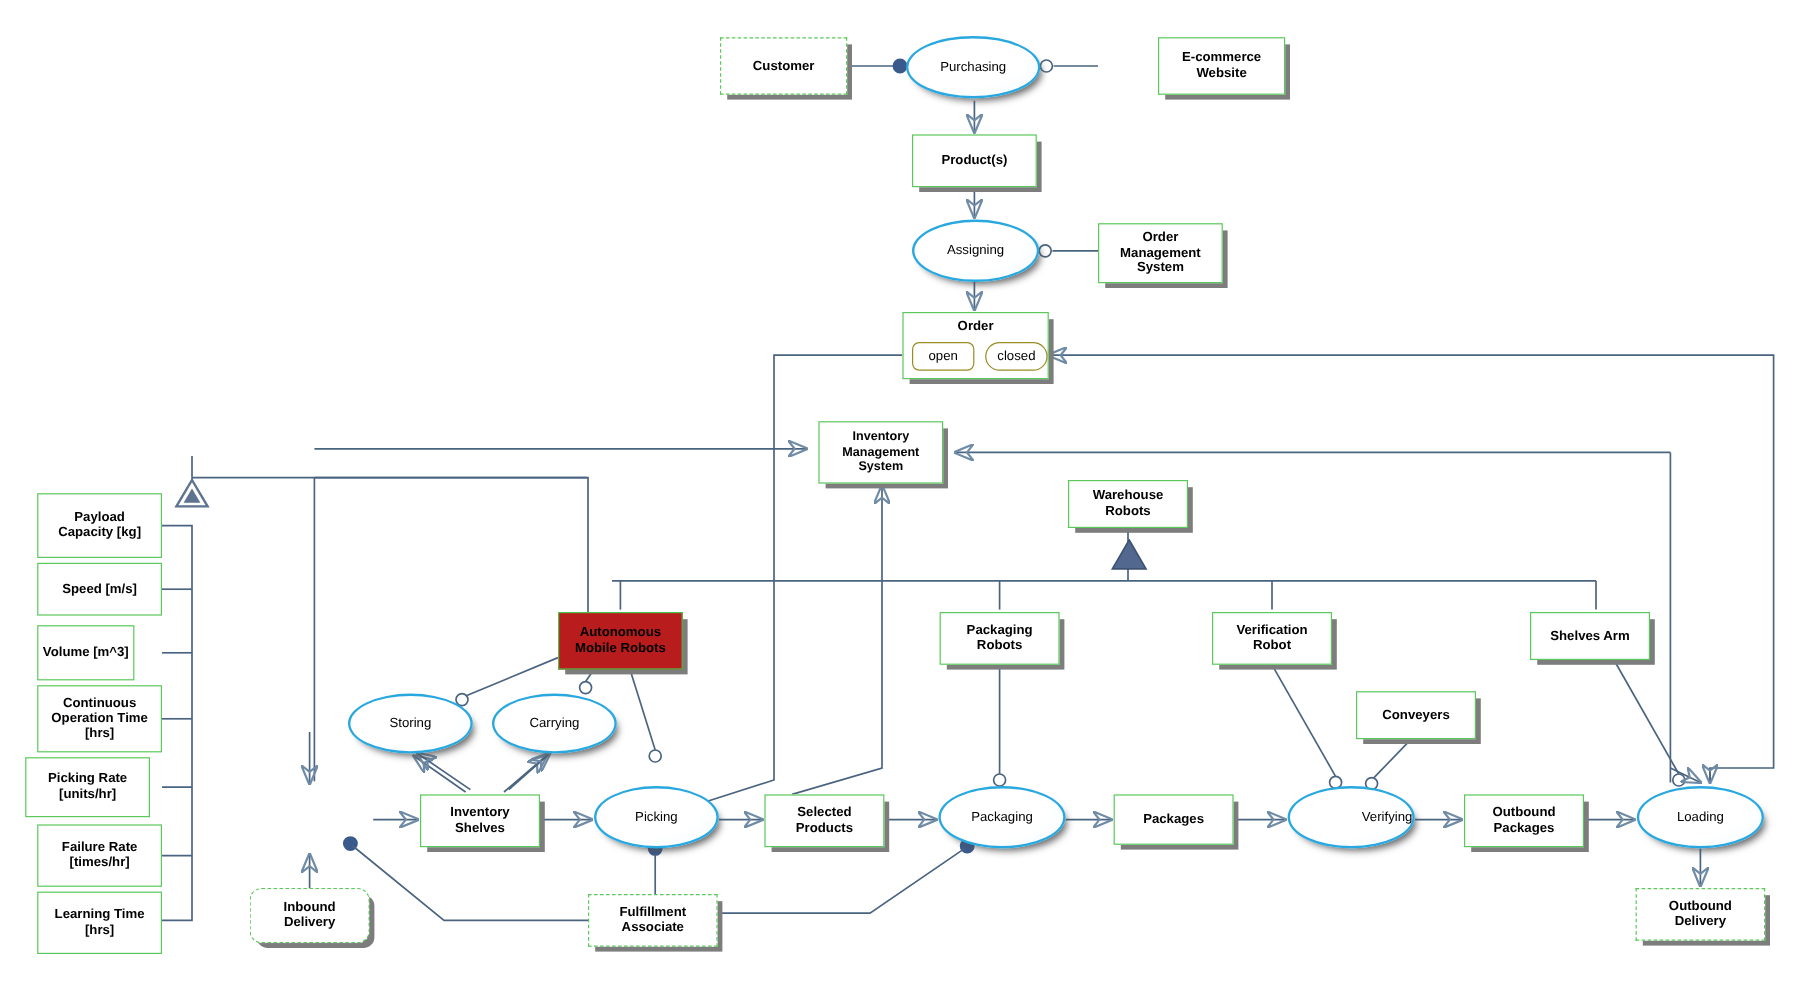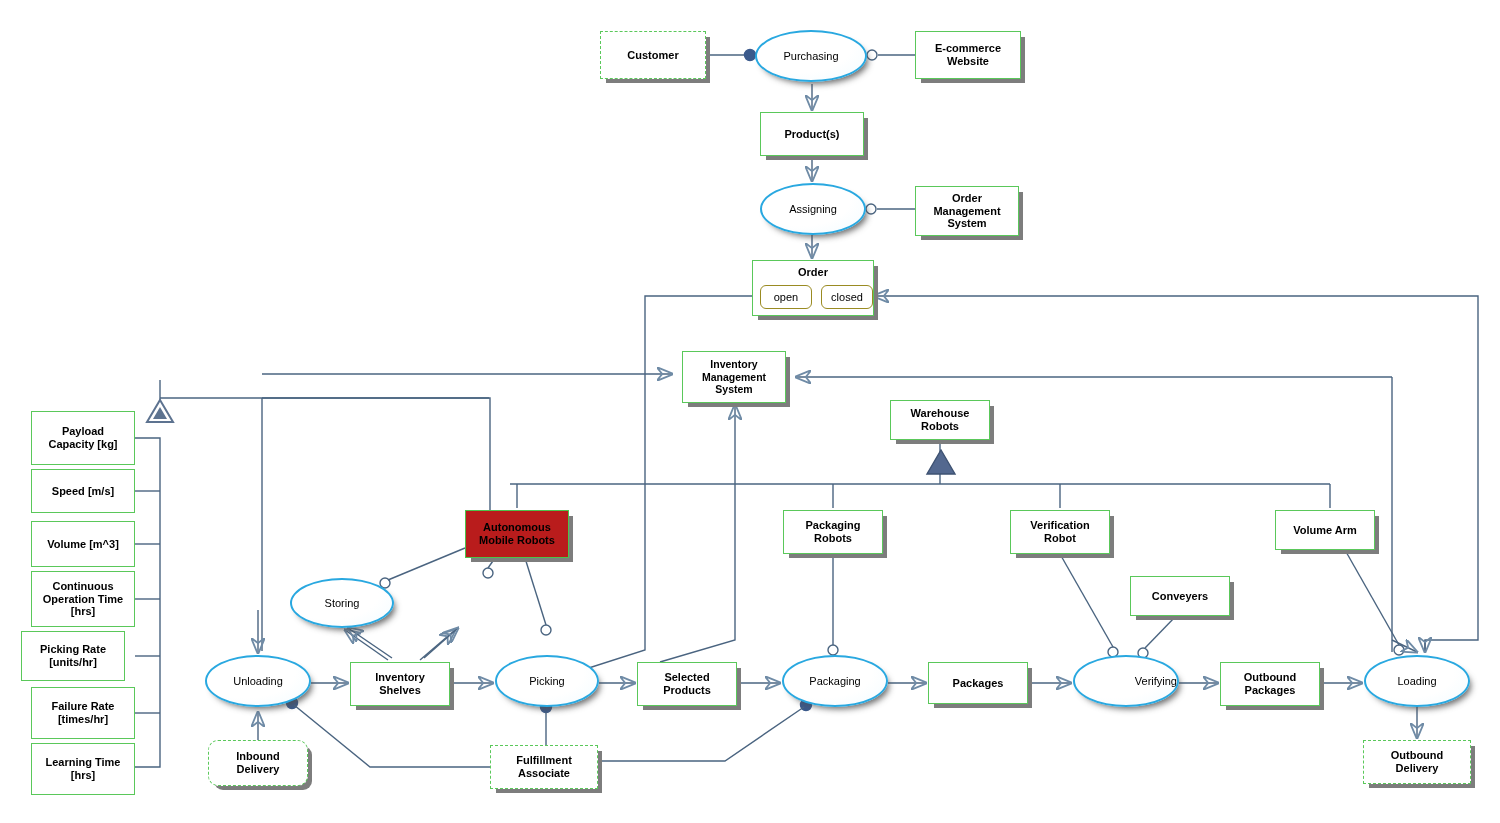--- a/index.html
+++ b/index.html
@@ -157,27 +157,27 @@
     <path d="M16,1 L30,25 L2,25 Z" fill="#53688f" stroke="#3e5272" stroke-width="1.4"></path>
   </svg>
 
   <svg class="tri" style="left:145px;top:398px;" width="30" height="26" viewBox="0 0 30 26">
     <path d="M15,2 L28,24 L2,24 Z" fill="#ffffff" stroke="#5d7390" stroke-width="2"></path>
     <path d="M15,9 L22,21 L8,21 Z" fill="#5d7390"></path>
   </svg>
 
   <div class="statewrap" id="statewrap" style="left: 760px; top: 285px;">
       <div class="state" style="width: 52px; height: 24px; font-size: 11px;">open</div>
-      <div class="state" style="width: 52px; height: 24px; font-size: 11px;">closed</div>
+      <div class="state" style="width: 52px; height: 24px; font-size: 11px; border-radius: 12px;">closed</div>
     </div>
 
 <div class="obj env" style="left: 600px; top: 31px; width: 106px; height: 48px; font-size: 11px;">
       <span>Customer</span>
     </div>
-    <div class="obj" style="left: 915px; top: 31px; width: 106px; height: 48px; font-size: 11px;">
+    <div class="obj" style="left: 965px; top: 31px; width: 106px; height: 48px; font-size: 11px;">
       <span>E-commerce<br>Website</span>
     </div>
     <div class="obj" style="left: 760px; top: 112px; width: 104px; height: 44px; font-size: 11px;">
       <span>Product(s)</span>
     </div>
     <div class="obj" style="left: 915px; top: 186px; width: 104px; height: 50px; font-size: 11px;">
       <span>Order<br>Management<br>System</span>
     </div>
     <div class="obj" style="left: 752px; top: 260px; width: 122px; height: 56px; font-size: 11px; align-items: flex-start;">
       <span style="margin-top: 5px;">Order</span>
@@ -191,21 +191,21 @@
     <div class="obj hl" style="left: 465px; top: 510px; width: 104px; height: 48px; font-size: 11px;">
       <span>Autonomous<br>Mobile Robots</span>
     </div>
     <div class="obj" style="left: 783px; top: 510px; width: 100px; height: 44px; font-size: 11px;">
       <span>Packaging<br>Robots</span>
     </div>
     <div class="obj" style="left: 1010px; top: 510px; width: 100px; height: 44px; font-size: 11px;">
       <span>Verification<br>Robot</span>
     </div>
     <div class="obj" style="left: 1275px; top: 510px; width: 100px; height: 40px; font-size: 11px;">
-      <span>Volume Arm</span>
+      <span>Shelves Arm</span>
     </div>
     <div class="obj" style="left: 1130px; top: 576px; width: 100px; height: 40px; font-size: 11px;">
       <span>Conveyers</span>
     </div>
     <div class="obj" style="left: 350px; top: 662px; width: 100px; height: 44px; font-size: 11px;">
       <span>Inventory<br>Shelves</span>
     </div>
     <div class="obj" style="left: 637px; top: 662px; width: 100px; height: 44px; font-size: 11px;">
       <span>Selected<br>Products</span>
     </div>
@@ -223,21 +223,21 @@
     </div>
     <div class="obj env" style="left: 1363px; top: 740px; width: 108px; height: 44px; font-size: 11px;">
       <span>Outbound<br>Delivery</span>
     </div>
     <div class="obj flat" style="left: 31px; top: 411px; width: 104px; height: 54px; font-size: 11px;">
       <span>Payload<br>Capacity [kg]</span>
     </div>
     <div class="obj flat" style="left: 31px; top: 469px; width: 104px; height: 44px; font-size: 11px;">
       <span>Speed [m/s]</span>
     </div>
-    <div class="obj flat" style="left: 31px; top: 521px; width: 104px; height: 46px; font-size: 11px;">
+    <div class="obj flat" style="left: 31px; top: 521px; width: 81px; height: 46px; font-size: 11px;">
       <span>Volume [m^3]</span>
     </div>
     <div class="obj flat" style="left: 31px; top: 571px; width: 104px; height: 56px; font-size: 11px;">
       <span>Continuous<br>Operation Time<br>[hrs]</span>
     </div>
     <div class="obj flat" style="left: 21px; top: 631px; width: 104px; height: 50px; font-size: 11px;">
       <span>Picking Rate<br>[units/hr]</span>
     </div>
     <div class="obj flat" style="left: 31px; top: 687px; width: 104px; height: 52px; font-size: 11px; text-align: center;">
       <span>Failure Rate<br>[times/hr]</span>
@@ -247,22 +247,22 @@
     </div>
     <div class="proc" style="left: 755px; top: 30px; width: 112px; height: 52px; font-size: 11px;">
       <span>Purchasing</span>
     </div>
     <div class="proc" style="left: 760px; top: 183px; width: 106px; height: 52px; font-size: 11px;">
       <span>Assigning</span>
     </div>
     <div class="proc" style="left: 290px; top: 578px; width: 104px; height: 50px; font-size: 11px;">
       <span>Storing</span>
     </div>
-    <div class="proc" style="left: 205px; top: 655px; width: 106px; height: 52px; font-size: 11px;">
-      <span>Unloading</span>
+    <div class="proc" style="left: 410px; top: 578px; width: 104px; height: 50px; font-size: 11px;">
+      <span>Carrying</span>
     </div>
     <div class="proc" style="left: 495px; top: 655px; width: 104px; height: 52px; font-size: 11px;">
       <span>Picking</span>
     </div>
     <div class="proc" style="left: 782px; top: 655px; width: 106px; height: 52px; font-size: 11px;">
       <span>Packaging</span>
     </div>
     <div class="proc" style="left: 1073px; top: 655px; width: 106px; height: 52px; font-size: 11px; justify-content: flex-end;">
       <span>Verifying</span>
     </div>

